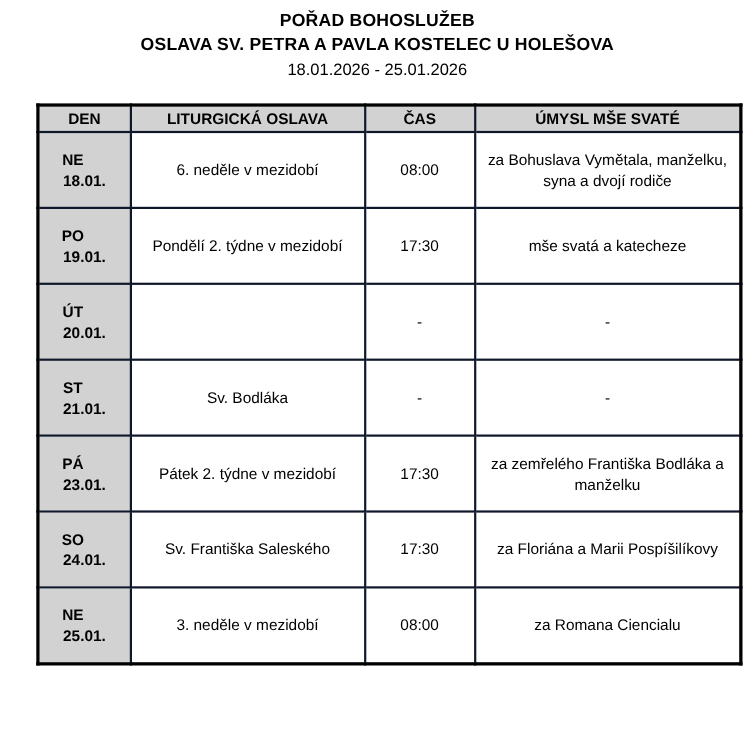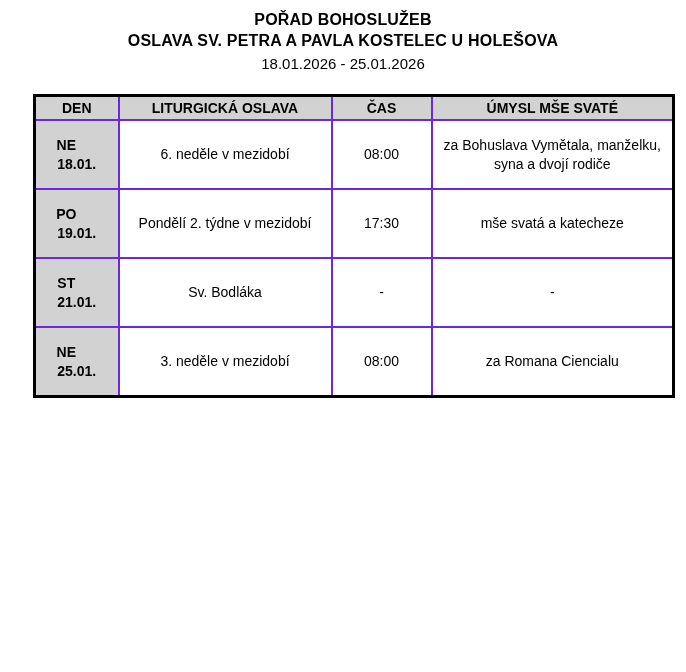--- a/index.html
+++ b/index.html
@@ -34,21 +34,21 @@
   }
   table.schedule {
     border-collapse: collapse;
     table-layout: fixed;
     margin: 20px 0 0 33px;
     width: 639px;
     border: 3px solid #000000;
   }
   table.schedule th,
   table.schedule td {
-    border: 2px solid #6d28d9;
+    border: 2px solid #0f172a;
     overflow: hidden;
   }
   table.schedule th {
     background: #d2d2d2;
     height: 20px;
     font-size: 14px;
     font-weight: bold;
     text-align: center;
     vertical-align: middle;
     padding: 1px 2px;
@@ -109,24 +109,42 @@
         <td class="time-cell">08:00</td>
         <td class="intention-cell">za Bohuslava Vymětala, manželku, syna a dvojí rodiče</td>
       </tr>
       <tr>
         <td class="day-cell"><span class="day-abbr">PO</span><span>19.01.</span></td>
         <td class="celebration-cell">Pondělí 2. týdne v mezidobí</td>
         <td class="time-cell">17:30</td>
         <td class="intention-cell">mše svatá a katecheze</td>
       </tr>
       <tr>
+        <td class="day-cell"><span class="day-abbr">ÚT</span><span>20.01.</span></td>
+        <td class="celebration-cell"></td>
+        <td class="time-cell">-</td>
+        <td class="intention-cell">-</td>
+      </tr>
+      <tr>
         <td class="day-cell"><span class="day-abbr">ST</span><span>21.01.</span></td>
         <td class="celebration-cell">Sv. Bodláka</td>
         <td class="time-cell">-</td>
         <td class="intention-cell">-</td>
+      </tr>
+      <tr>
+        <td class="day-cell"><span class="day-abbr">PÁ</span><span>23.01.</span></td>
+        <td class="celebration-cell">Pátek 2. týdne v mezidobí</td>
+        <td class="time-cell">17:30</td>
+        <td class="intention-cell">za zemřelého Františka Bodláka a manželku</td>
+      </tr>
+      <tr>
+        <td class="day-cell"><span class="day-abbr">SO</span><span>24.01.</span></td>
+        <td class="celebration-cell">Sv. Františka Saleského</td>
+        <td class="time-cell">17:30</td>
+        <td class="intention-cell">za Floriána a Marii Pospíšilíkovy</td>
       </tr>
       <tr>
         <td class="day-cell"><span class="day-abbr">NE</span><span>25.01.</span></td>
         <td class="celebration-cell">3. neděle v mezidobí</td>
         <td class="time-cell">08:00</td>
         <td class="intention-cell">za Romana Ciencialu</td>
       </tr>
     </tbody>
   </table>
 

